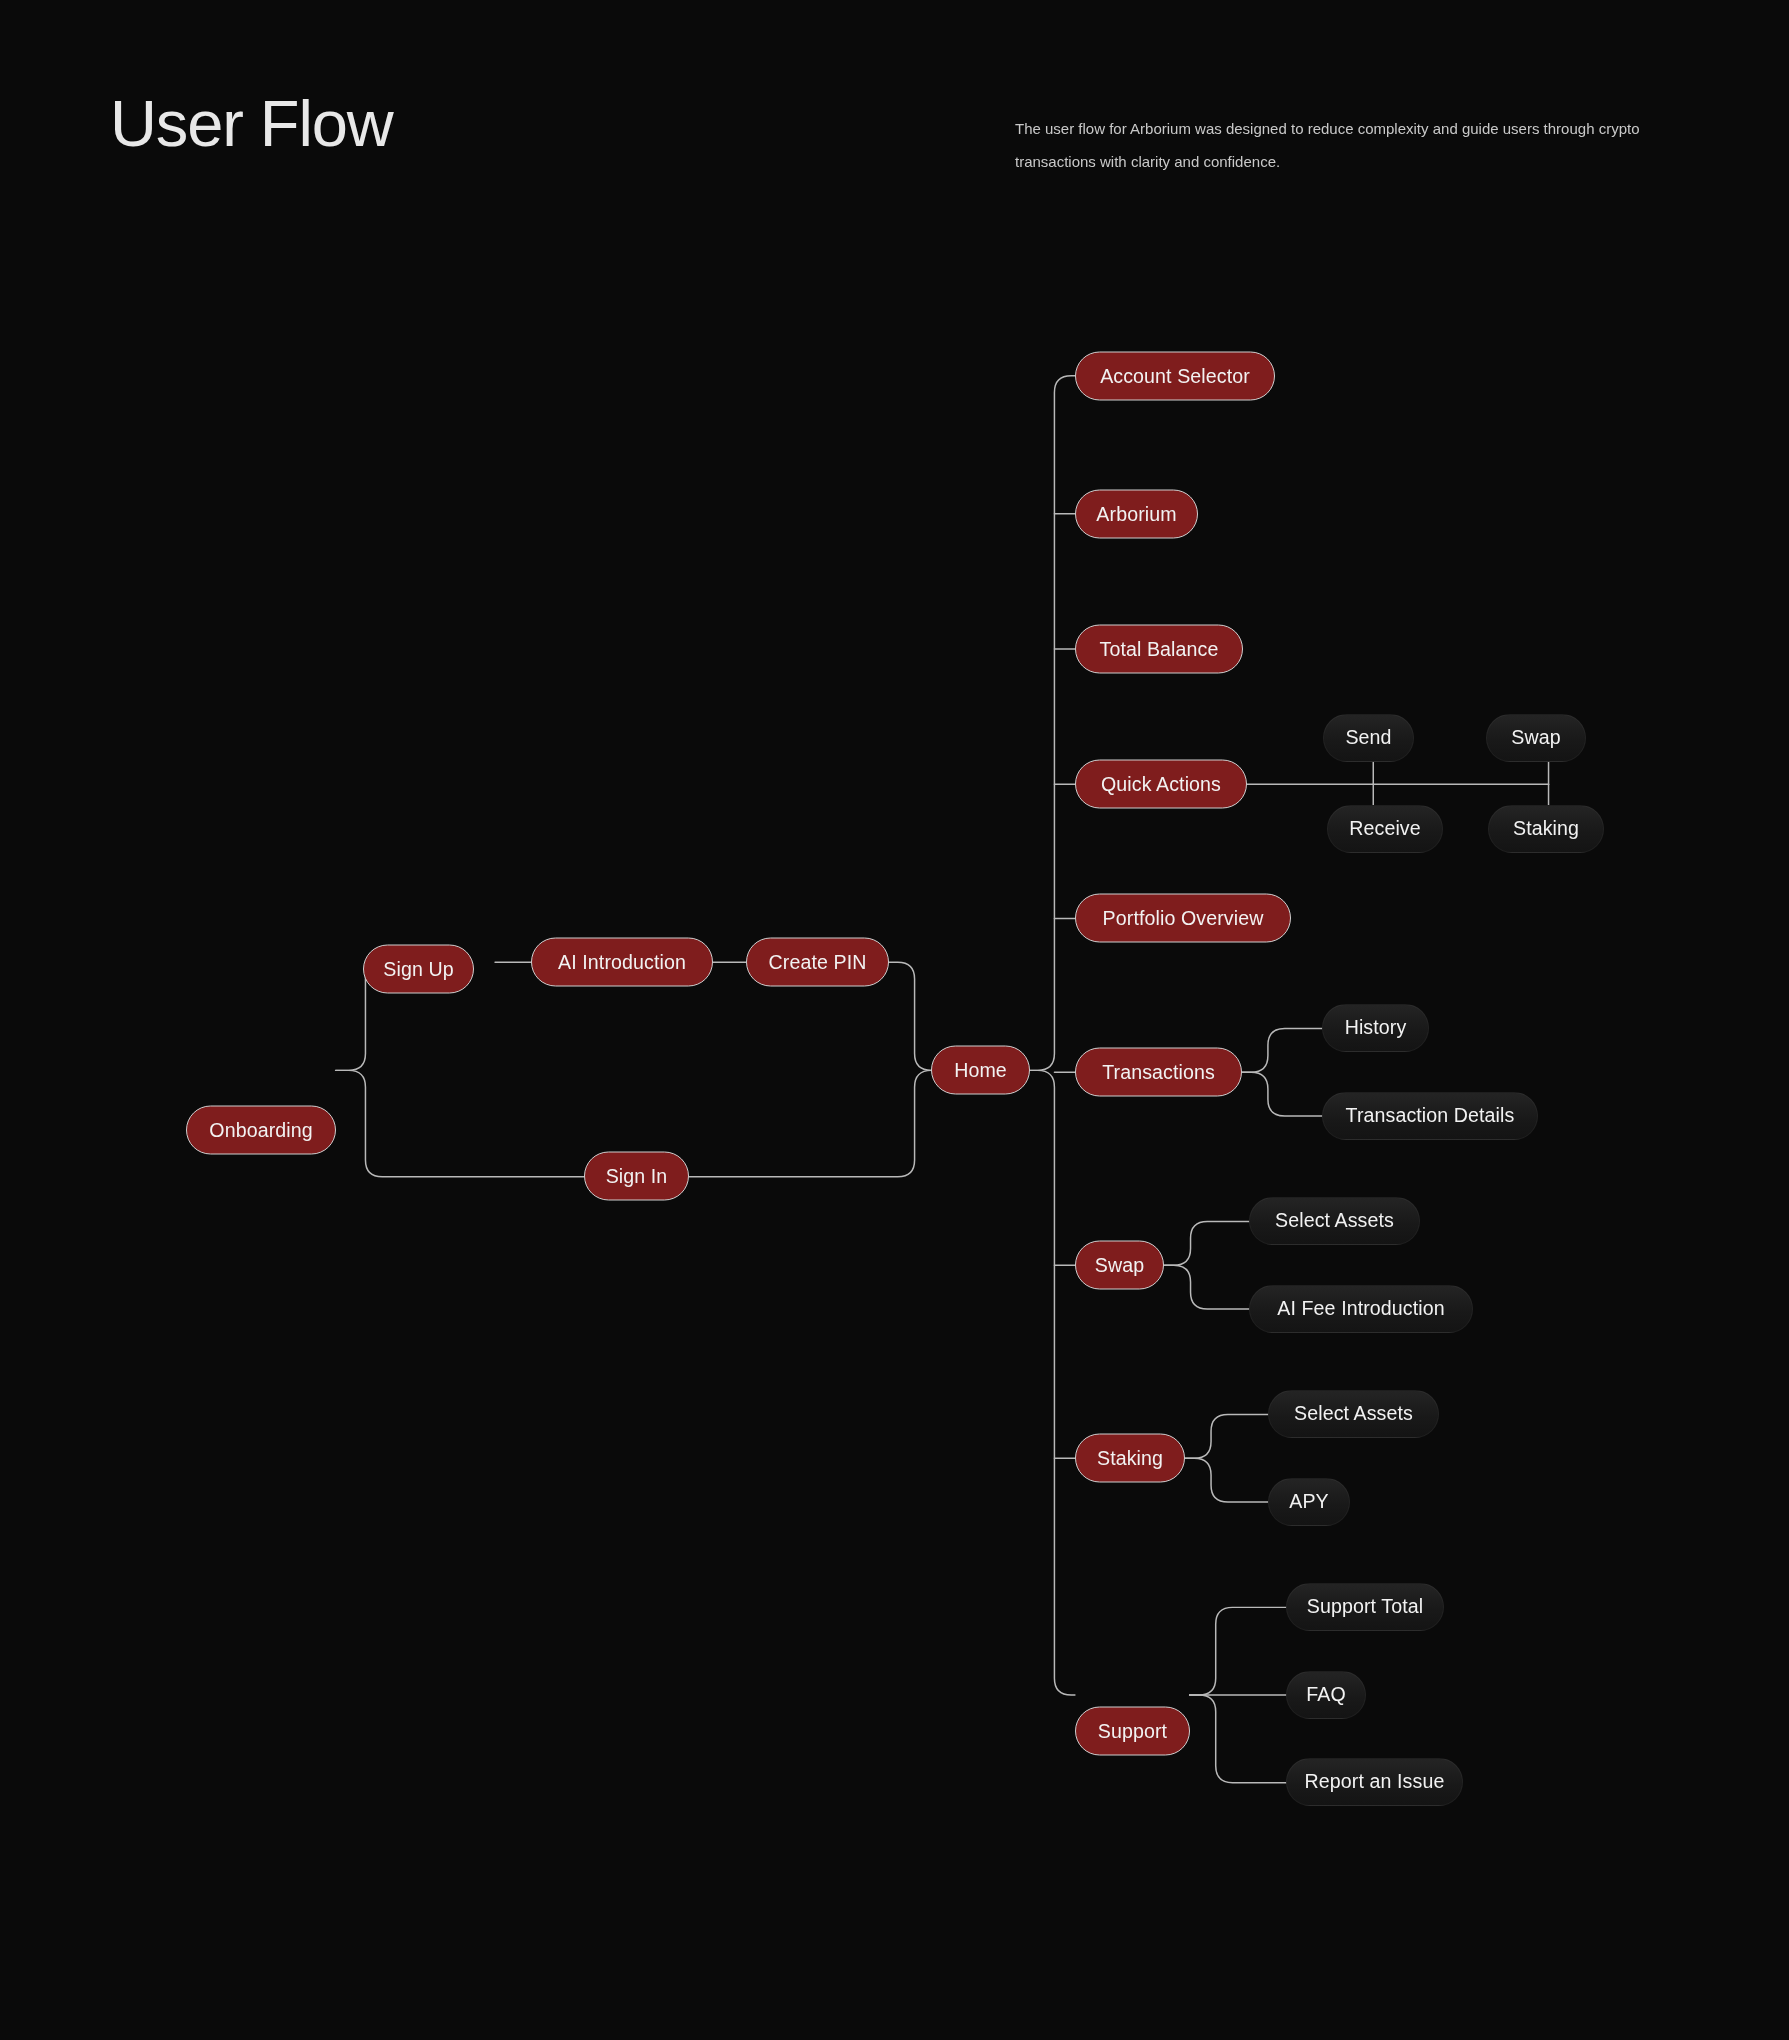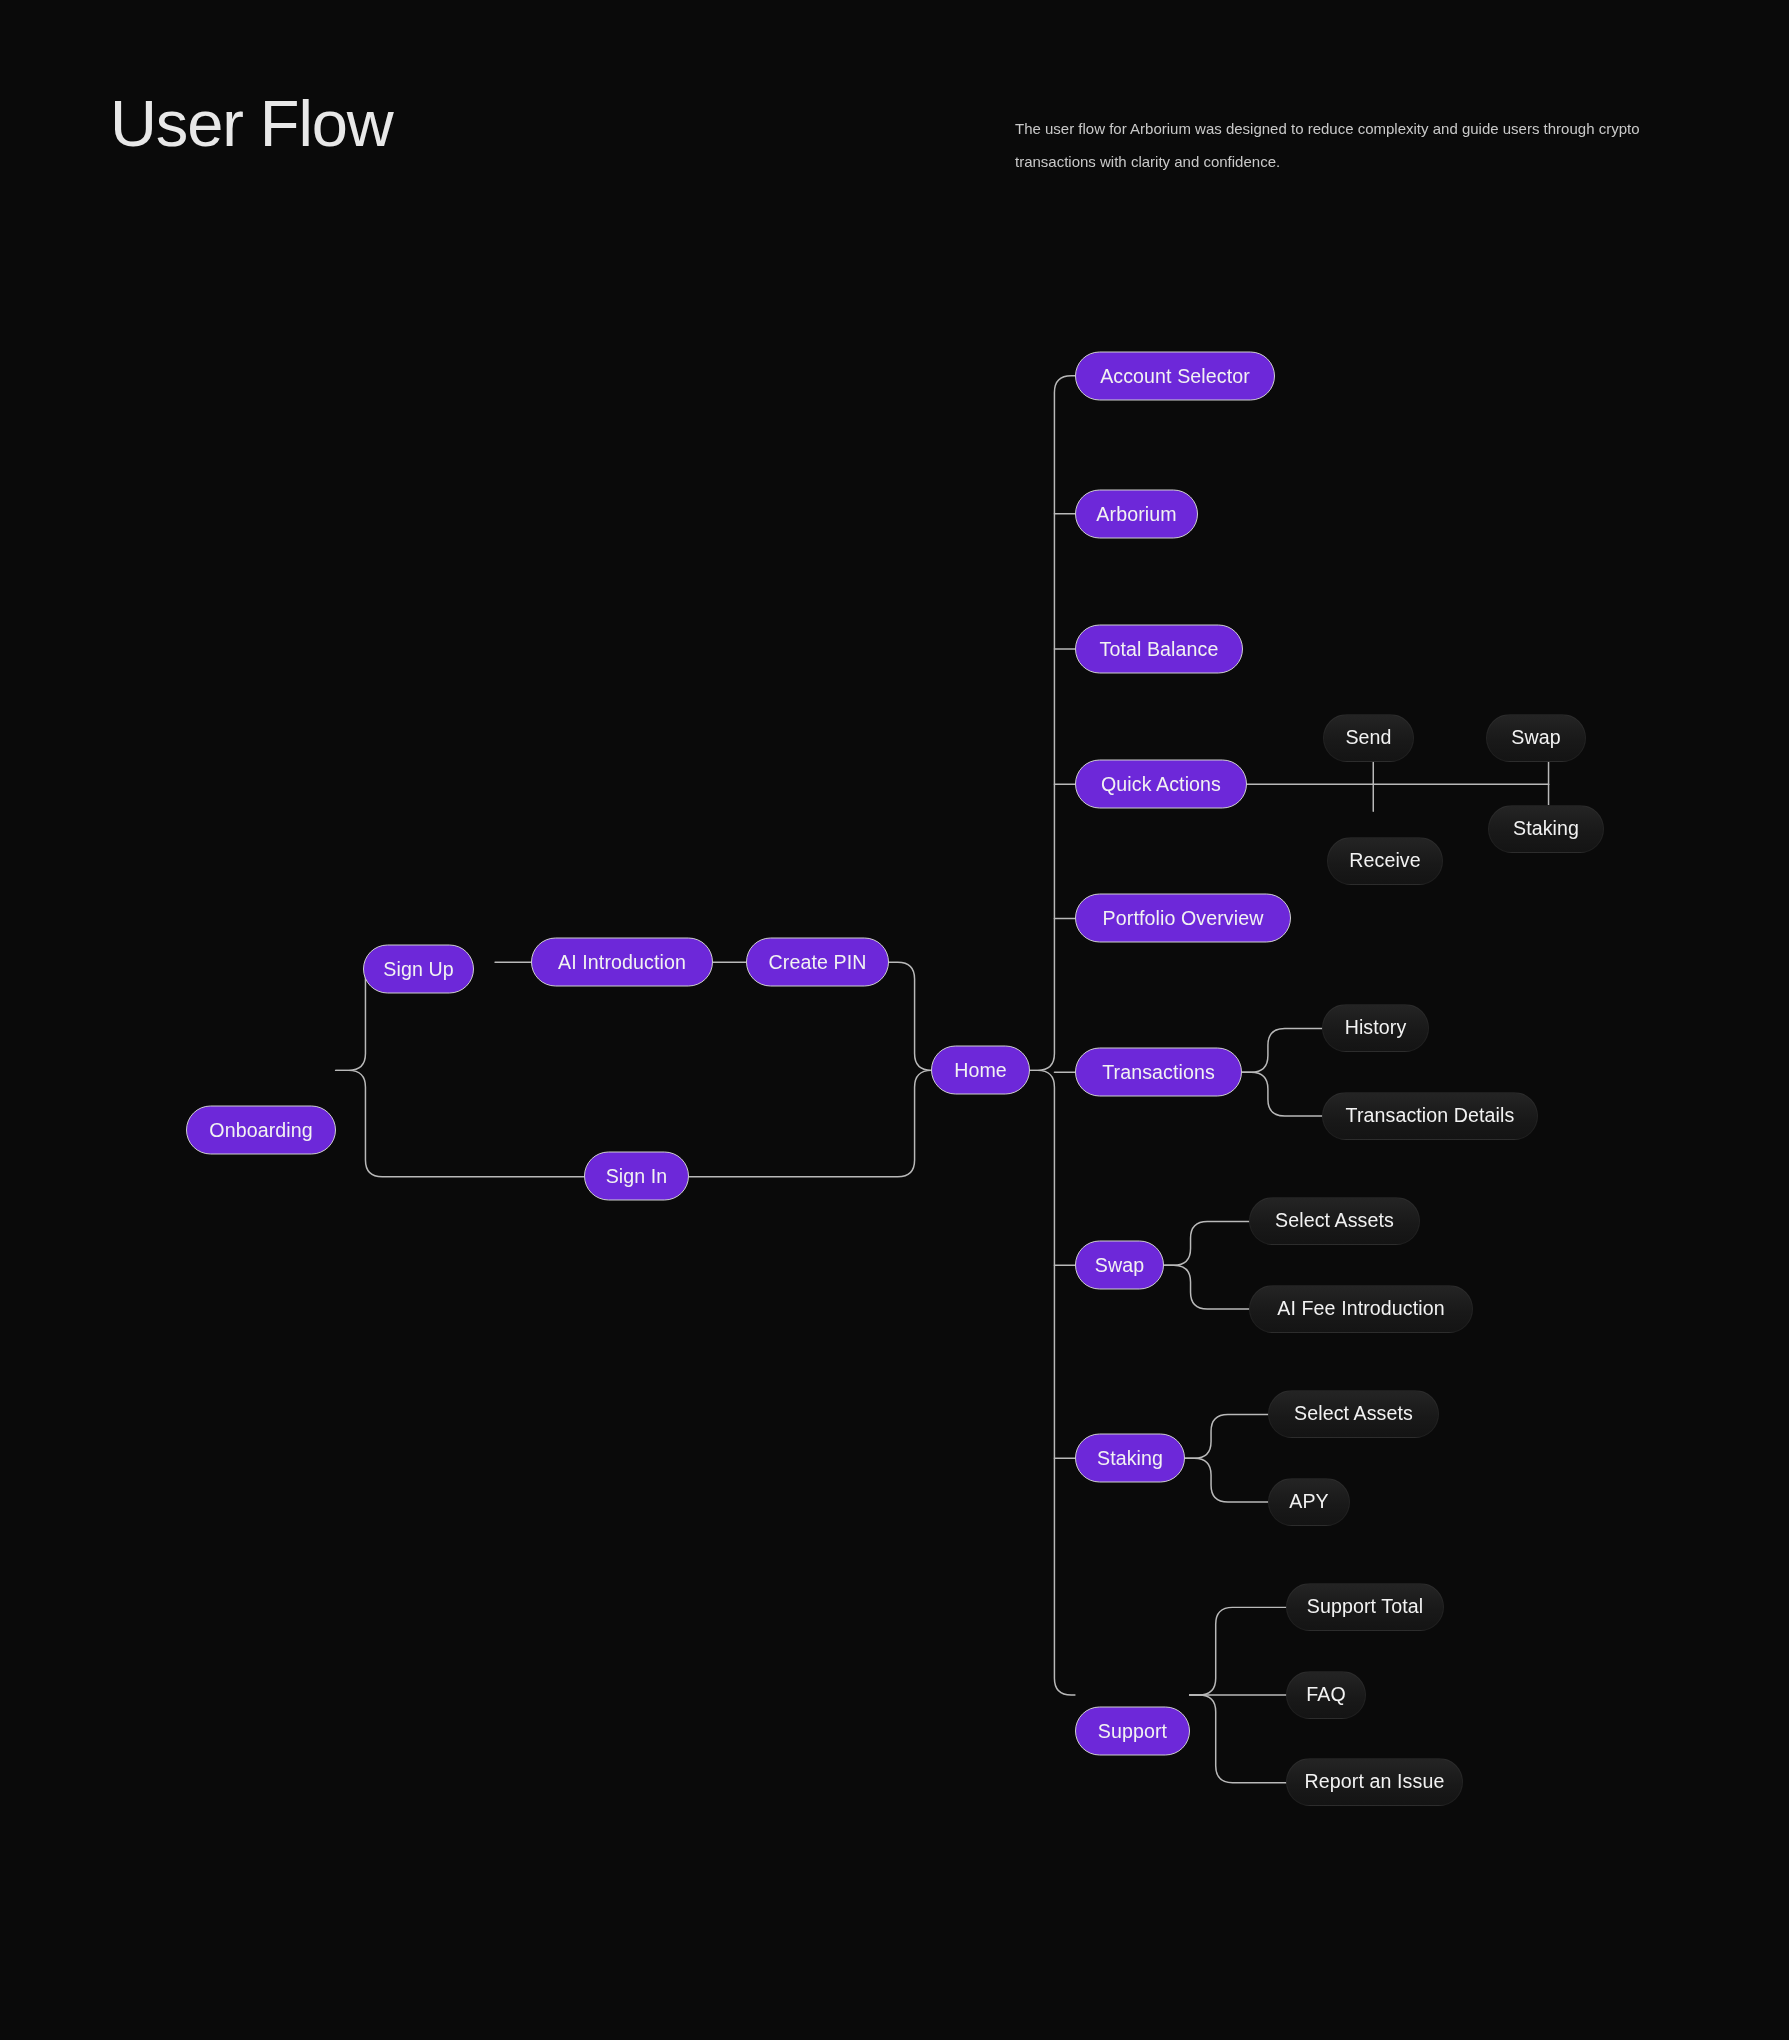--- a/index.html
+++ b/index.html
@@ -65,21 +65,21 @@
     color: #f2f2f2;
     font-size: 19.6px;
     font-weight: 400;
     letter-spacing: 0.1px;
     white-space: nowrap;
     line-height: 1;
     transform: translateY(-50%);
   }
   
   .node.outlined {
-    background: #6d28d9;
+    background: #7f1d1d;
     border: 1.3px solid #cfcfcf;
     text-align: right;
   }
   
   .node.filled {
     background: linear-gradient(180deg, #242424 0%, #191919 55%, #141414 100%);
     border: 0.9px solid rgba(255,255,255,0.045);
   }
 </style>
 </head>
@@ -172,21 +172,21 @@
   </div>
 
   <div class="node outlined" style="left:1075px; top:784px; width:172px; height:49px;">
     <span>Quick Actions</span>
   </div>
 
   <div class="node filled" style="left:1323px; top:738px; width:91px; height:48px;">
     <span>Send</span>
   </div>
 
-  <div class="node filled" style="left:1327px; top:829px; width:116px; height:48px;margin-top:32px;">
+  <div class="node filled" style="left:1327px; top:829px; width:116px; height:48px;">
     <span>Receive</span>
   </div>
 
   <div class="node filled" style="left:1486px; top:738px; width:100px; height:48px;">
     <span>Swap</span>
   </div>
 
   <div class="node filled" style="left:1488px; top:829px; width:116px; height:48px;">
     <span>Staking</span>
   </div>

